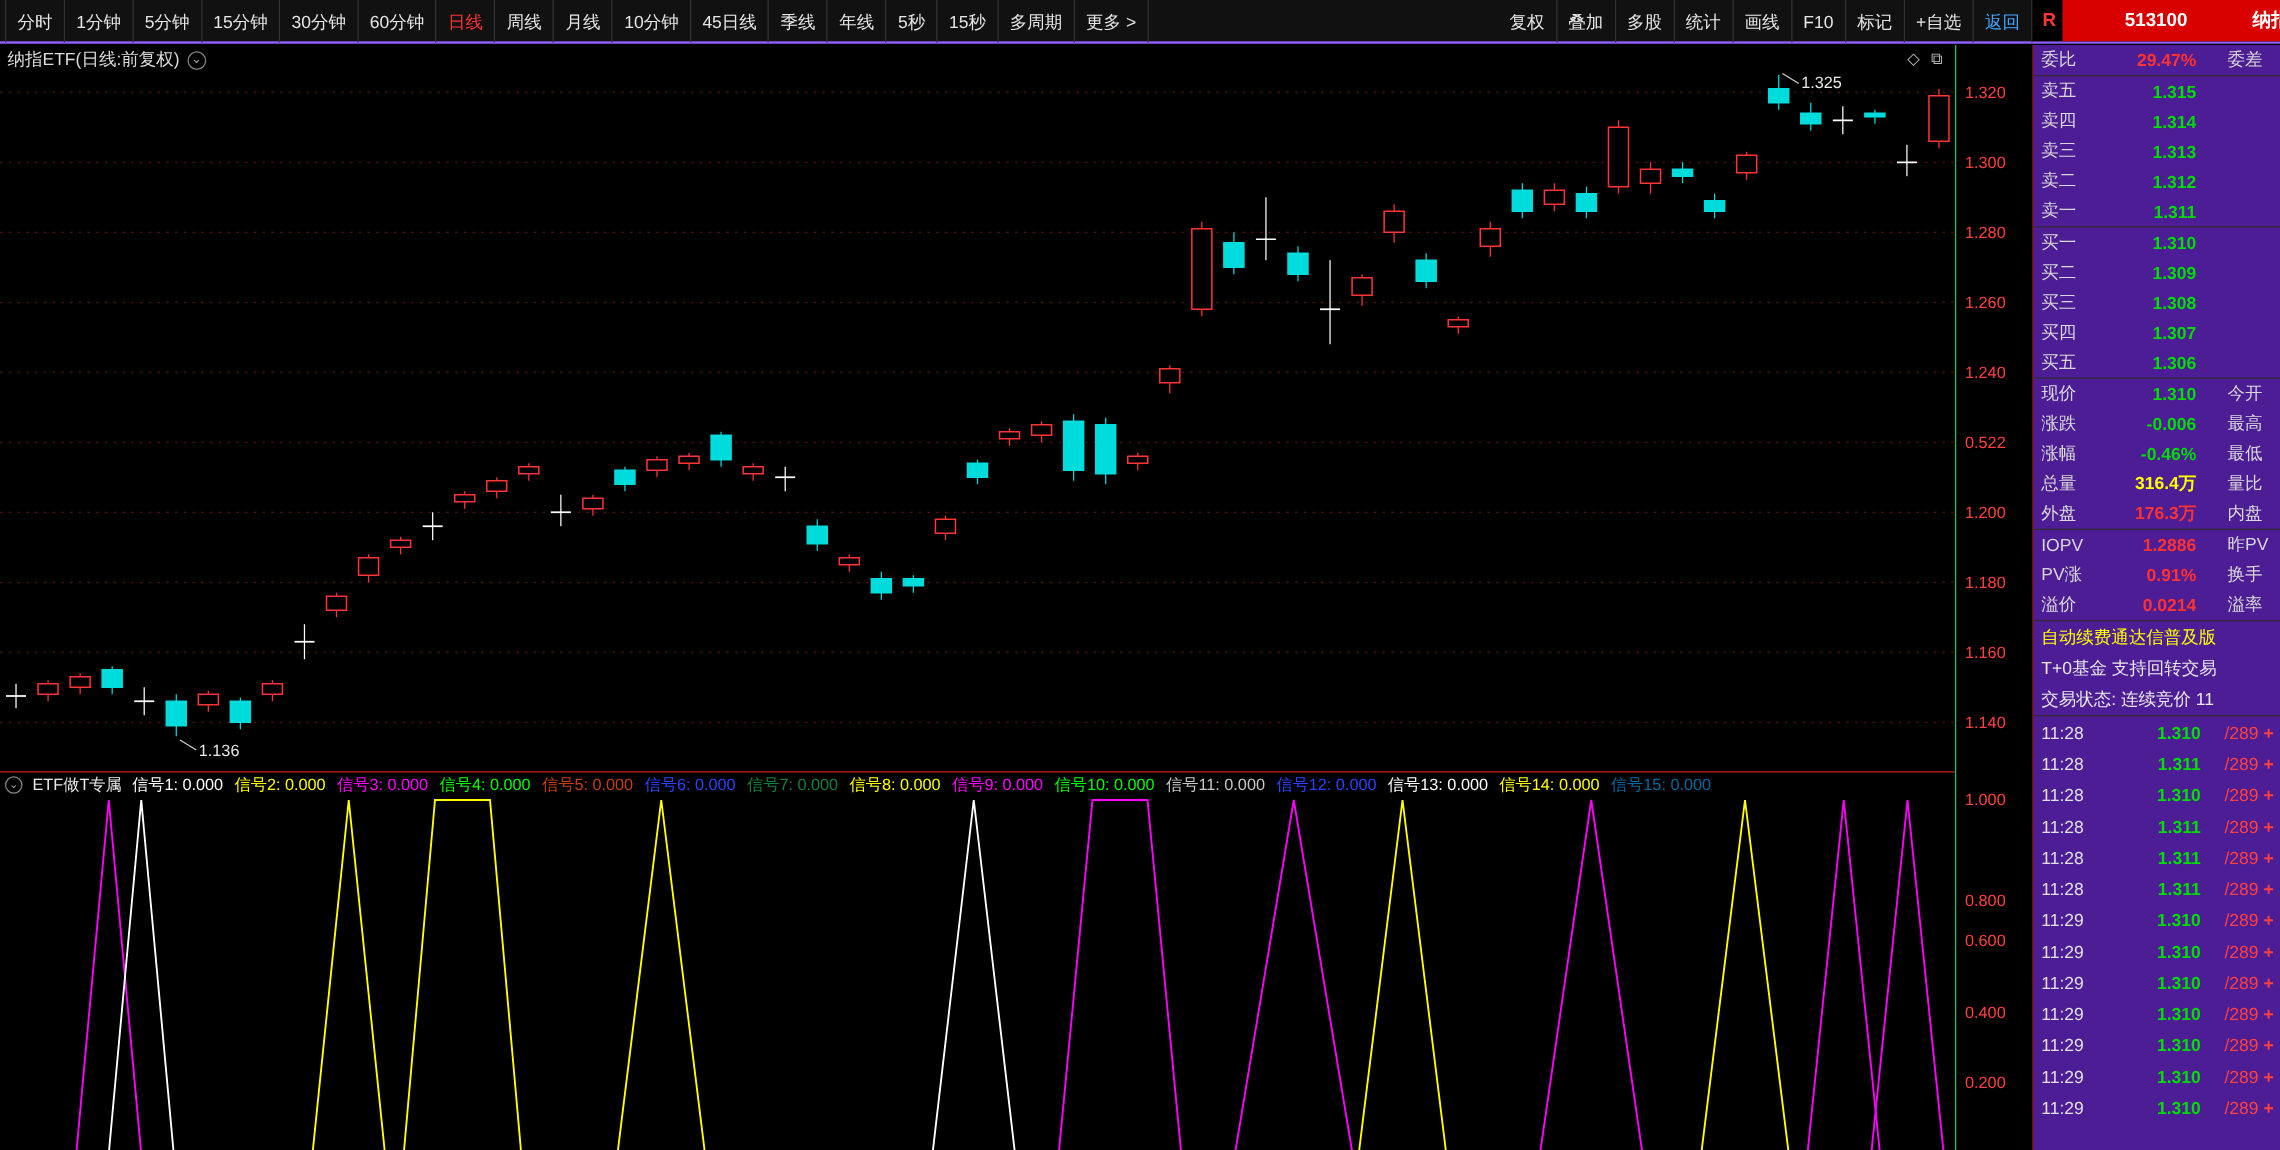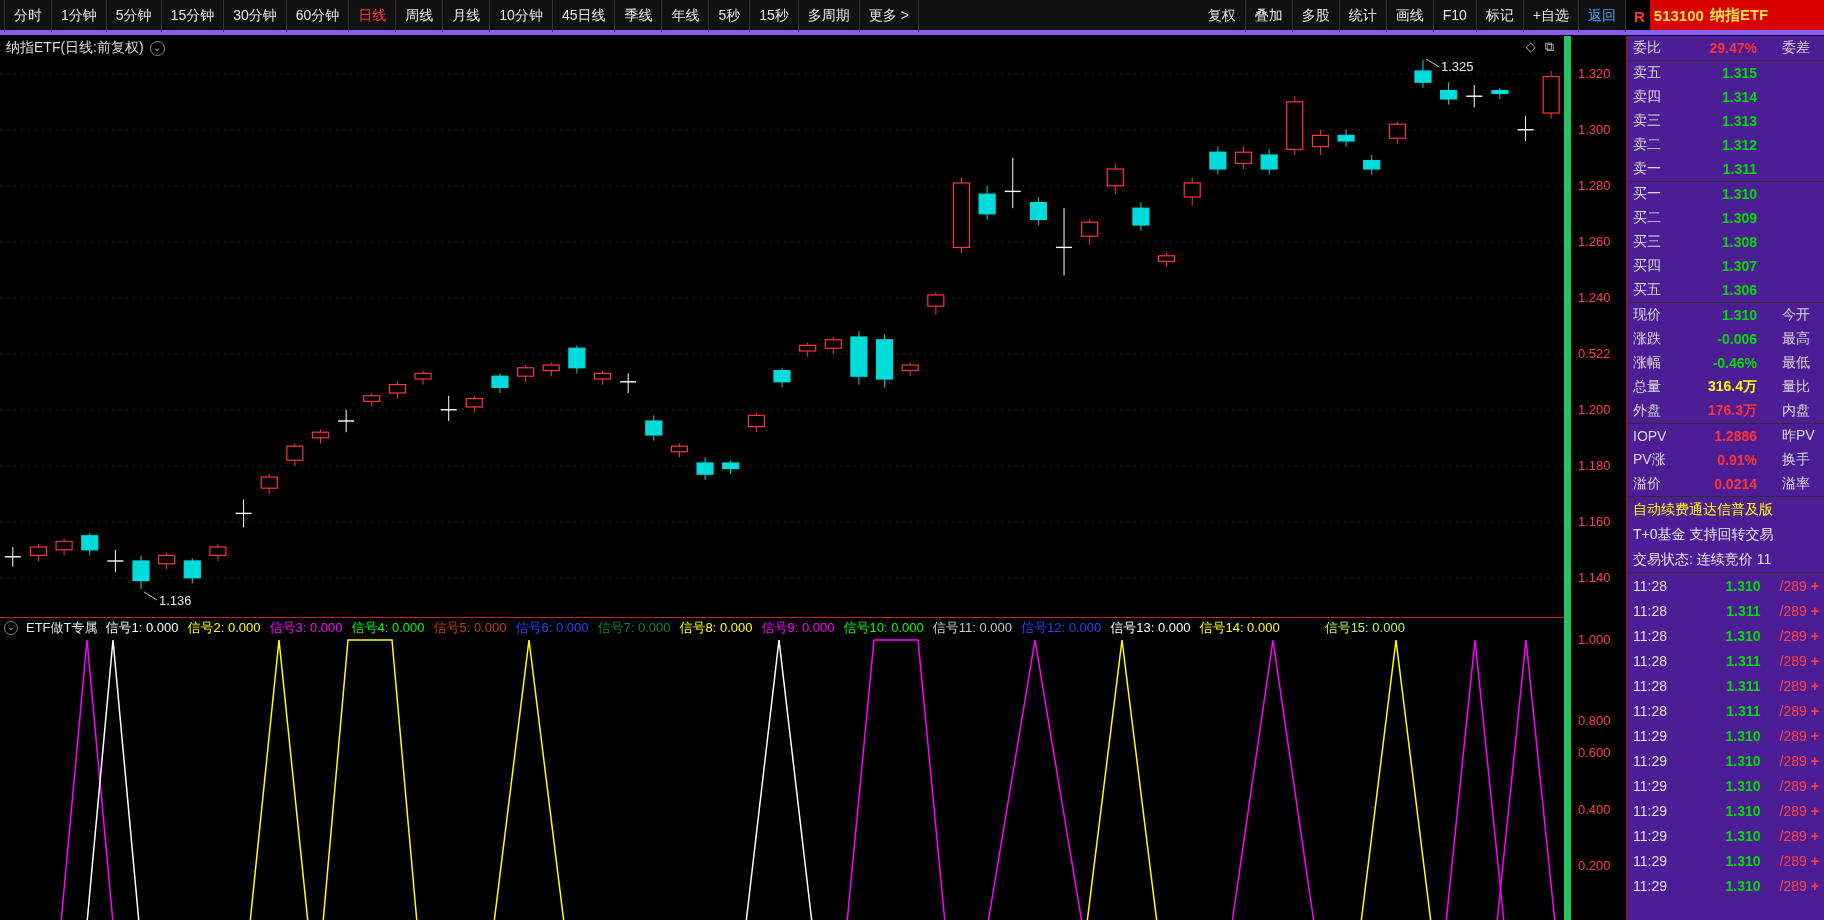--- a/index.html
+++ b/index.html
@@ -1,33 +1,33 @@
 <!DOCTYPE html>
 <html><head>
 <meta charset="utf-8">
 <style>
   *{margin:0;padding:0;box-sizing:border-box;}
   html,body{background:#000;}
   body{width:1824px;height:920px;position:relative;overflow:hidden;font-family:"Liberation Sans",sans-serif;}
 
   
   .topbar{position:absolute;top:0;left:0;width:1824px;height:35px;background:#111;
-          border-bottom:5px solid #8b5cf6;display:flex;align-items:stretch;}
+          border-bottom:2px solid #8b5cf6;display:flex;align-items:stretch;}
   .periods,.tools{display:flex;align-items:center;}
   .periods{padding-left:4px;}
   .tb-item{color:#e6e6e6;font-size:14px;padding:0 9px;border-right:1px solid #333;
            line-height:34px;cursor:pointer;white-space:nowrap;}
   .periods .tb-item:first-child{border-left:1px solid #333;}
   .tb-item.active{color:#ff3232;}
   .tb-item.accent{color:#3fa7ff;}
   .spacer{flex:1;}
   .stock-banner{width:198px;display:flex;align-items:stretch;background:#000;cursor:pointer;}
   .r-marker{color:#ff3535;font-weight:bold;font-size:15px;padding:0 5px 0 8px;line-height:34px;}
   .red-box{flex:1;background:#d90000;display:flex;align-items:center;gap:6px;padding-left:4px;}
-  .stock-code,.stock-name{color:#fde047;font-weight:bold;font-size:15px;white-space:nowrap;}
+  .stock-code,.stock-name{color:#ffffff;font-weight:bold;font-size:15px;white-space:nowrap;margin-left:46px;}
 
   
   .kline-area{position:absolute;left:0;top:36px;width:1564px;height:581px;cursor:crosshair;}
   #kline-svg{position:absolute;left:0;top:0;}
   .chart-title-row{position:absolute;left:6px;top:3px;display:flex;align-items:center;gap:6px;
                    color:#ddd;font-size:14px;}
   .circle-icon{width:15px;height:15px;border:1px solid #888;border-radius:50%;color:#aaa;
                font-size:10px;line-height:12px;text-align:center;display:inline-block;cursor:pointer;}
   .chart-corner-icons{position:absolute;right:10px;top:3px;color:#bbb;font-size:13px;display:flex;gap:9px;}
   .chart-corner-icons span{cursor:pointer;}
@@ -38,21 +38,21 @@
   .indicator-header{position:absolute;left:0;top:618px;width:1564px;height:20px;display:flex;
                     align-items:center;gap:8px;padding-left:4px;font-size:13px;overflow:hidden;}
   .circle-icon.small{width:14px;height:14px;font-size:9px;line-height:11px;}
   .ind-name{color:#e8e8e8;white-space:nowrap;cursor:pointer;}
   .signals{display:flex;gap:9px;white-space:nowrap;overflow:hidden;}
   .signal-item{white-space:nowrap;}
   .indicator-area{position:absolute;left:0;top:638px;width:1564px;height:282px;cursor:crosshair;}
 
   
   .axis-col{position:absolute;left:1564px;top:36px;width:62px;height:884px;
-            border-left:7px solid #22c55e;background:#000;}
+            border-left:1px solid #22c55e;background:#000;}
   .axis-label{position:absolute;left:7px;color:#ff4040;font-size:13px;}
 
   
   .right-panel{position:absolute;left:1626px;top:36px;width:198px;height:884px;
                border-left:1px solid #8c1515;background:#4c1d95;overflow:hidden;font-size:14px;}
   .rp-row{display:flex;align-items:center;height:24px;padding-left:6px;cursor:pointer;}
   .rp-label{color:#d8d8d8;width:48px;flex-shrink:0;white-space:nowrap;}
   .rp-price{font-weight:bold;width:76px;text-align:right;white-space:nowrap;}
   .rp-label2{margin-left:auto;color:#d8d8d8;width:42px;flex-shrink:0;white-space:nowrap;}
   .green{color:#00dd00;} .red{color:#ff3232;} .yellow{color:#ffff00;} .white{color:#e8e8e8;}
@@ -270,21 +270,21 @@
       <span class="signal-item" style="color: #c2410c;">信号5: 0.000</span>
       <span class="signal-item" style="color: rgb(43, 67, 255);">信号6: 0.000</span>
       <span class="signal-item" style="color: #15803d;">信号7: 0.000</span>
       <span class="signal-item" style="color: rgb(255, 255, 0);">信号8: 0.000</span>
       <span class="signal-item" style="color: rgb(255, 0, 255);">信号9: 0.000</span>
       <span class="signal-item" style="color: rgb(0, 255, 0);">信号10: 0.000</span>
       <span class="signal-item" style="color: rgb(200, 200, 200);">信号11: 0.000</span>
       <span class="signal-item" style="color: rgb(43, 67, 255);">信号12: 0.000</span>
       <span class="signal-item" style="color: rgb(255, 255, 255);">信号13: 0.000</span>
       <span class="signal-item" style="color: rgb(255, 255, 0);">信号14: 0.000</span>
-      <span class="signal-item" style="color: #bef264; margin-left: 36px;">信号15: 0.000</span>
+      <span class="signal-item" style="color: #0369a1;">信号15: 0.000</span>
     </div>
 </div>
 
 <div class="indicator-area">
   <svg id="ind-svg" width="1564" height="282">
       <path d="M61,285 L87,2 L113,285" fill="none" stroke="#ff00ff" stroke-width="1.5"></path>
       <path d="M87,285 L113,2 L139,285" fill="none" stroke="#ffffff" stroke-width="1.5"></path>
       <path d="M250,285 L279,2 L308,285" fill="none" stroke="#ffff00" stroke-width="1.5"></path>
       <path d="M323,285 L348,2 L392,2 L417,285" fill="none" stroke="#ffff00" stroke-width="1.5"></path>
       <path d="M494,285 L529,2 L564,285" fill="none" stroke="#ffff00" stroke-width="1.5"></path>

